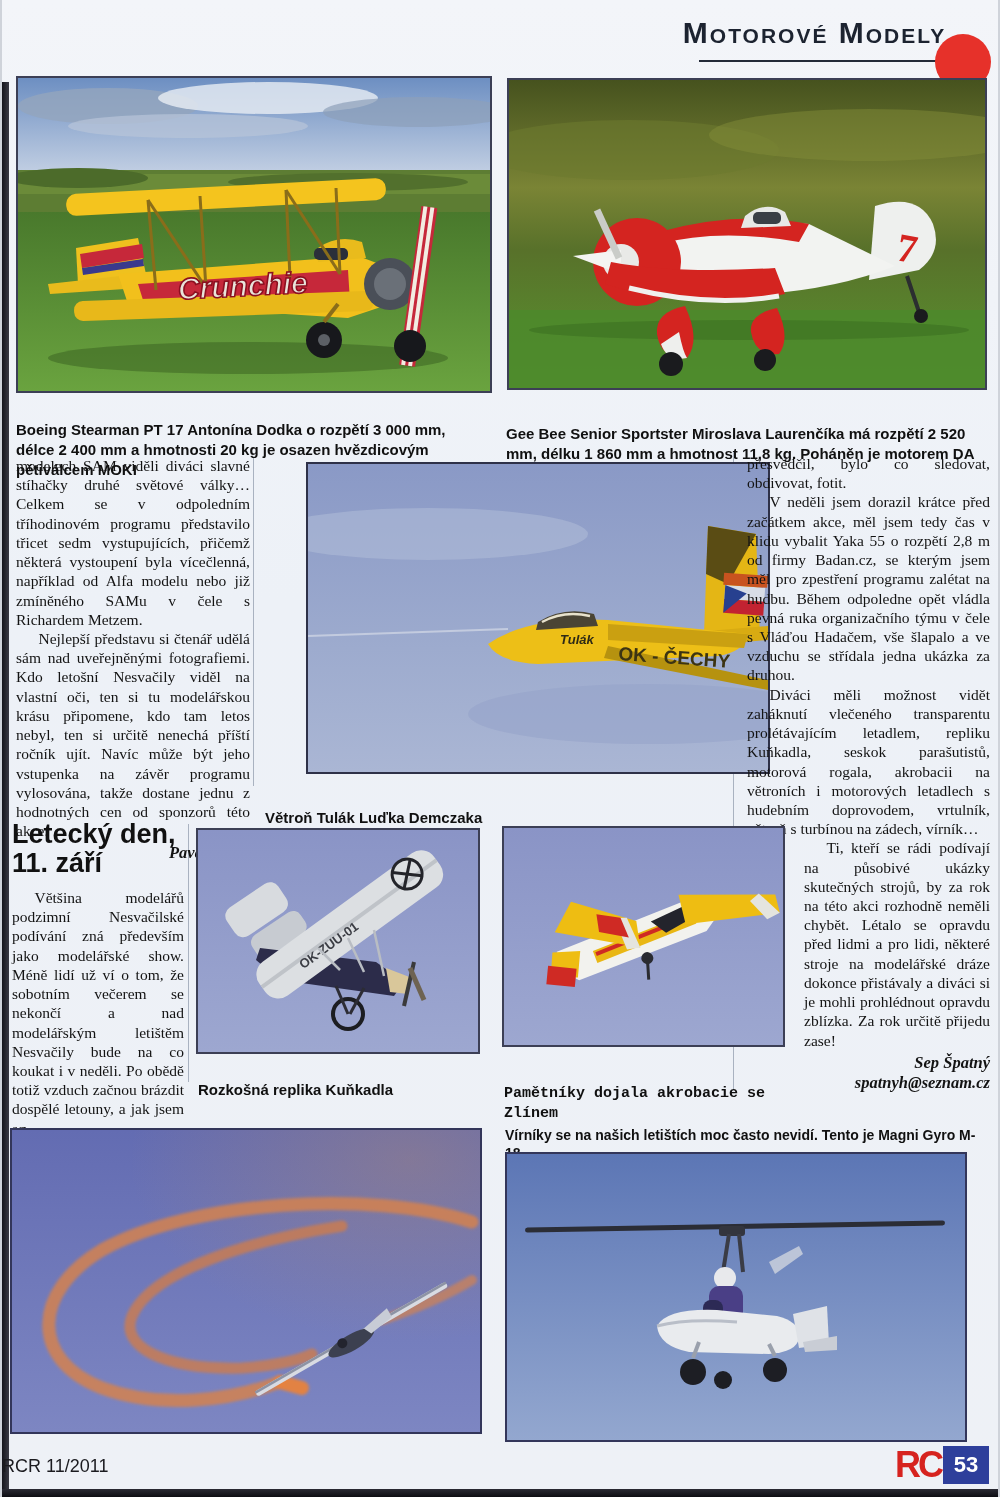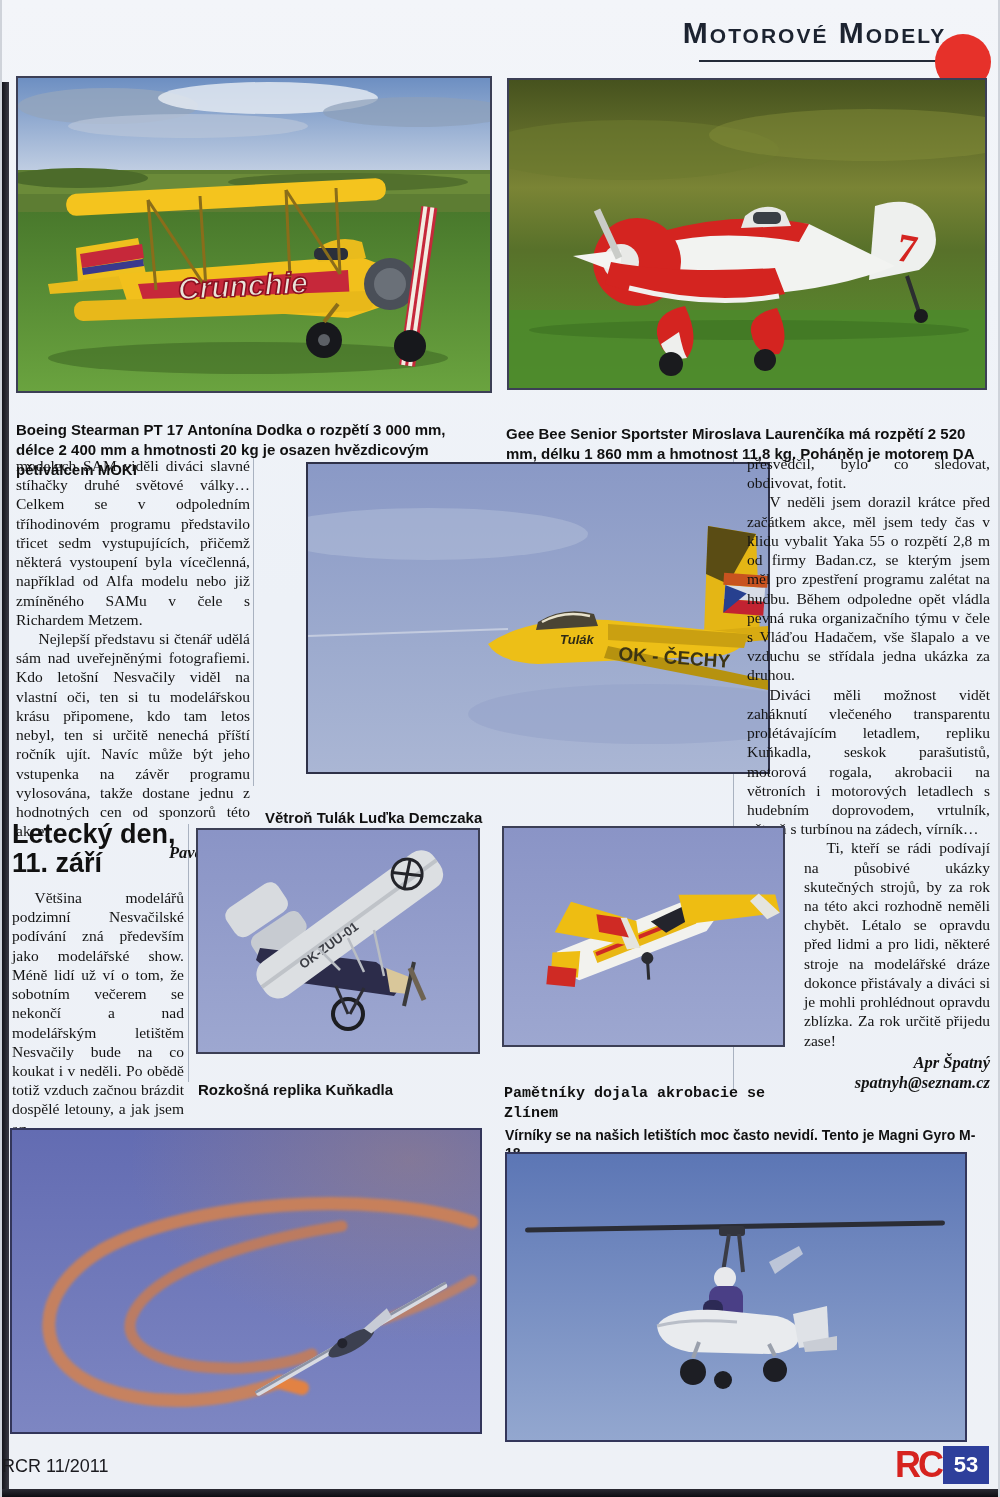--- a/index.html
+++ b/index.html
@@ -218,21 +218,21 @@
     </svg>
   </div>
   <div class="caption" style="left:263px;top:788px;width:420px;">Větroň Tulák Luďka Demczaka</div>
 
   <div class="copy" style="left:745px;top:454px;width:243px;">
     <p>přesvědčil, bylo co sledovat, obdivovat, fotit.</p>
     <p class="ind">V neděli jsem dorazil krátce před začátkem akce, měl jsem tedy čas v klidu vybalit Yaka 55 o rozpětí 2,8 m od firmy Badan.cz, se kterým jsem měl pro zpestření programu zalétat na hudbu. Během odpoledne opět vládla pevná ruka organizačního týmu v čele s Vláďou Hadačem, vše šlapalo a ve vzduchu se střídala jedna ukázka za druhou.</p>
     <p class="ind">Diváci měli možnost vidět zaháknutí vlečeného transparentu prolétávajícím letadlem, repliku Kuňkadla, seskok parašutistů, motorová rogala, akrobacii na větroních i motorových letadlech s hudebním doprovodem, vrtulník, větroň s turbínou na zádech, vírník…</p>
     <div style="margin-left:57px;">
       <p class="ind">Ti, kteří se rádi podívají na působivé ukázky skutečných strojů, by za rok na této akci rozhodně neměli chybět. Létalo se opravdu před lidmi a pro lidi, některé stroje na modelářské dráze dokonce přistávaly a diváci si je mohli prohlédnout opravdu zblízka. Za rok určitě přijedu zase!</p>
-      <div class="sig">Apr Špatný</div>
+      <div class="sig">Sep Špatný</div>
       <div class="sig" style="margin-top:0;">spatnyh@seznam.cz</div>
     </div>
   </div>
 
   <div class="heading" style="left:10px;top:820px;width:190px;">
     <div>Letecký den,</div>
     <div>11. září</div>
   </div>
   <div class="copy" style="left:10px;top:888px;width:172px;">
     <p class="ind">Většina modelářů podzimní Nesvačilské podívání zná především jako modelářské show. Méně lidí už ví o tom, že sobotním večerem se nekončí a nad modelářským letištěm Nesvačily bude na co koukat i v neděli. Po obědě totiž vzduch začnou brázdit dospělé letouny, a jak jsem se</p>

